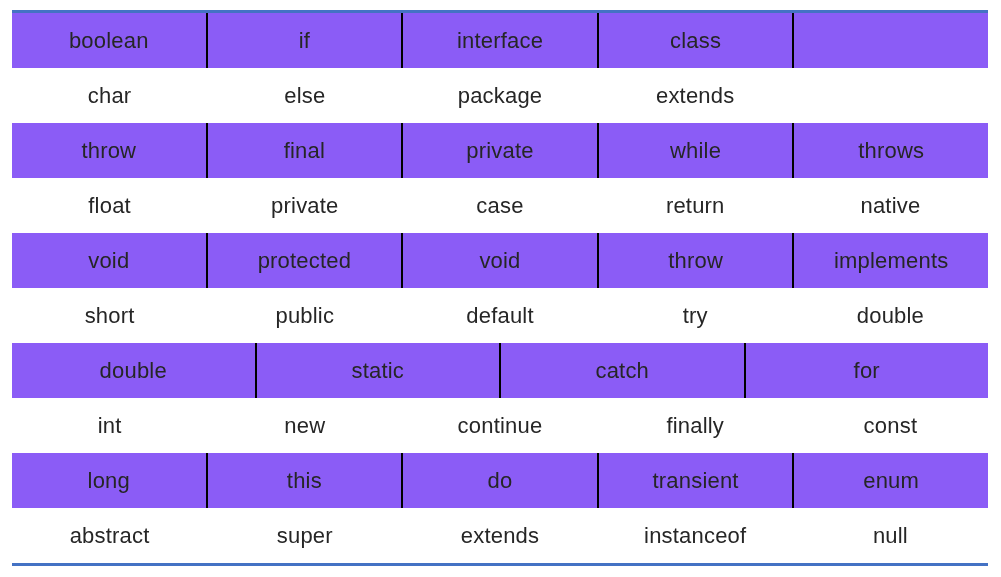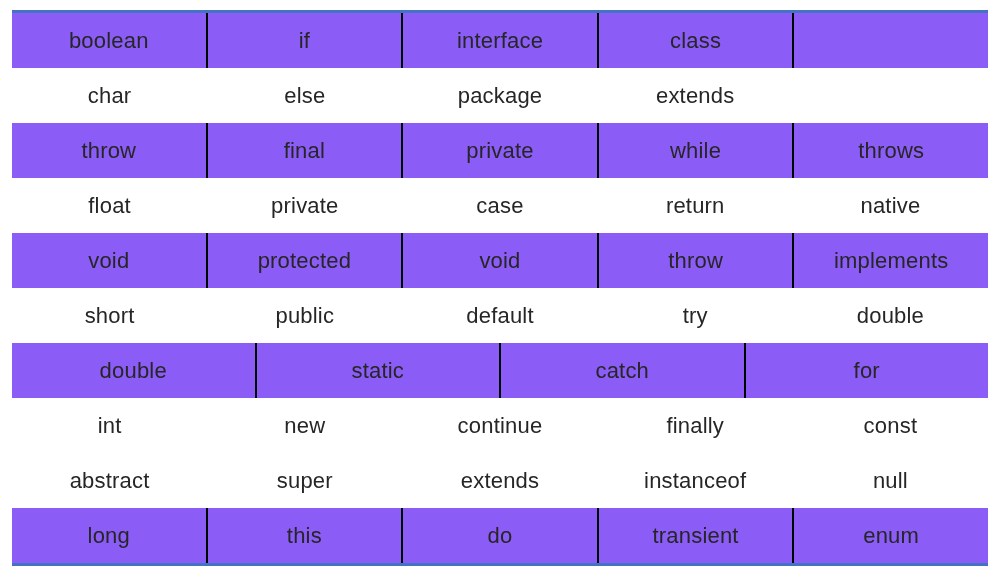--- a/index.html
+++ b/index.html
@@ -101,27 +101,27 @@
       <div class="cell">catch</div>
       <div class="cell">for</div>
     </div>
     <div class="row plain">
       <div class="cell">int</div>
       <div class="cell">new</div>
       <div class="cell">continue</div>
       <div class="cell">finally</div>
       <div class="cell">const</div>
     </div>
+    <div class="row shaded">
+      <div class="cell">long</div>
+      <div class="cell">this</div>
+      <div class="cell">do</div>
+      <div class="cell">transient</div>
+      <div class="cell">enum</div>
+    </div>
     <div class="row plain">
       <div class="cell">abstract</div>
       <div class="cell">super</div>
       <div class="cell">extends</div>
       <div class="cell">instanceof</div>
       <div class="cell">null</div>
     </div>
-    <div class="row shaded">
-      <div class="cell">long</div>
-      <div class="cell">this</div>
-      <div class="cell">do</div>
-      <div class="cell">transient</div>
-      <div class="cell">enum</div>
-    </div>
   </div>
 
 </body></html>

